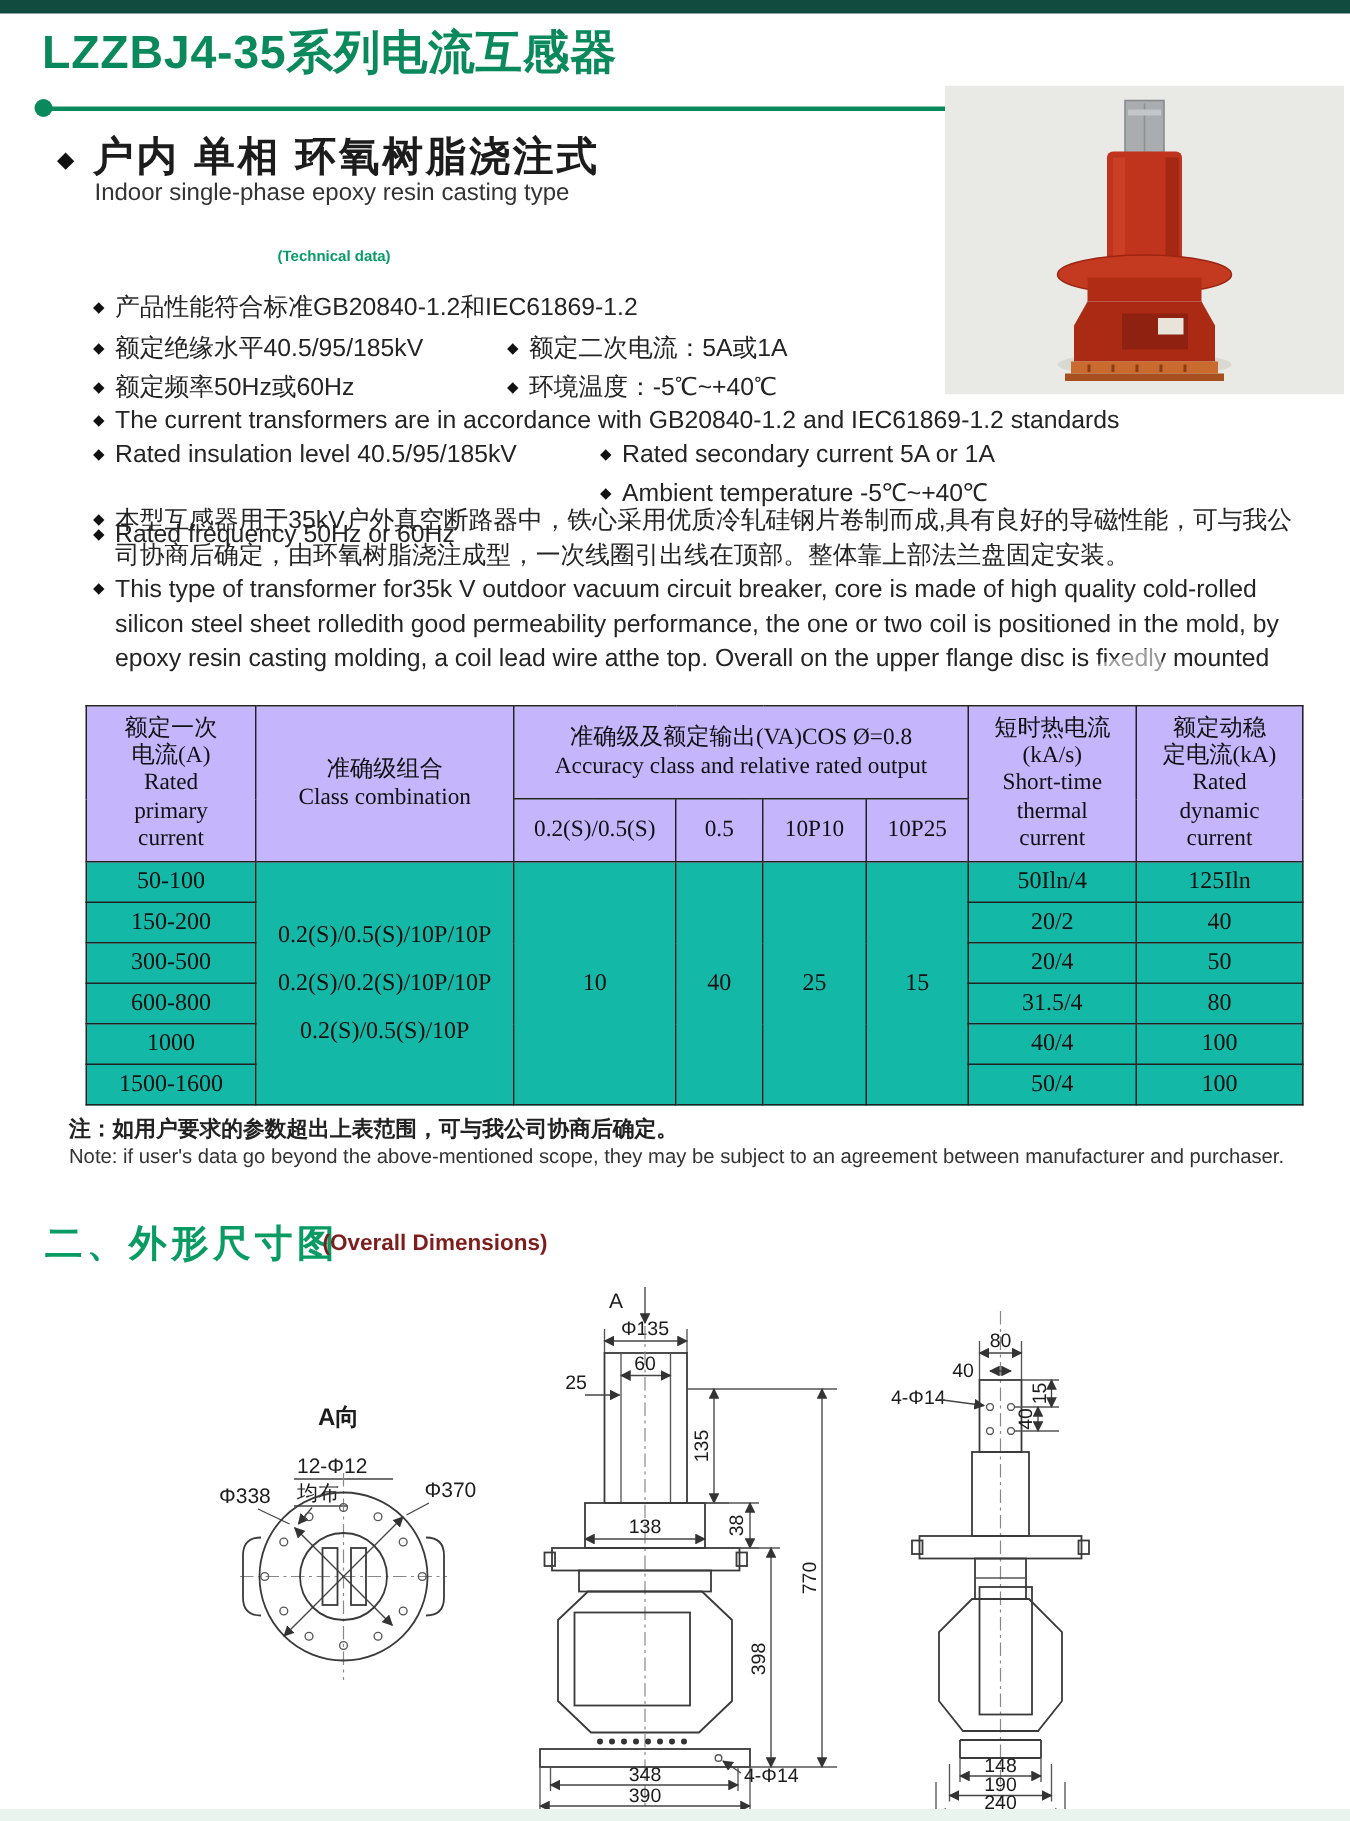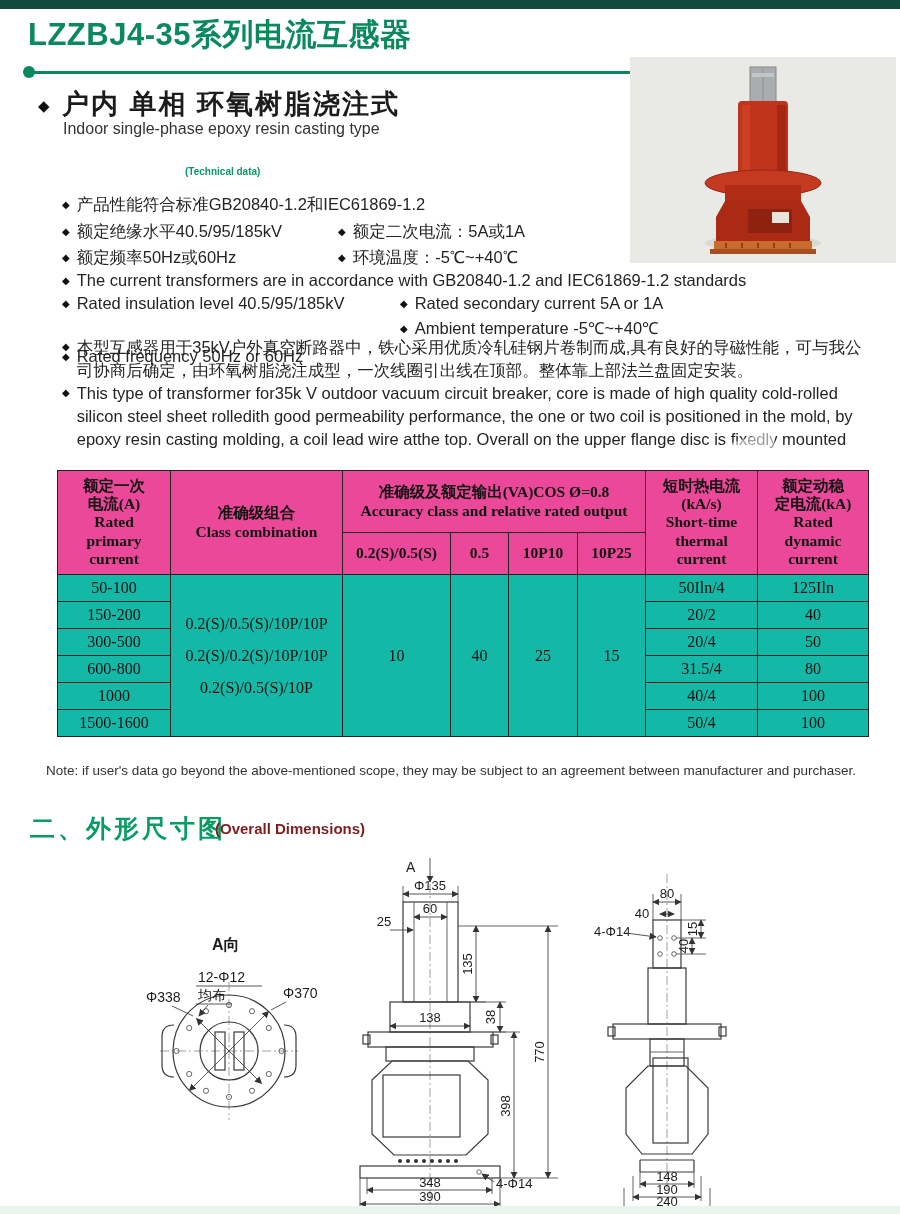--- a/index.html
+++ b/index.html
@@ -31,21 +31,21 @@
   .bullet .dm{font-size:10px;vertical-align:2px;margin-right:7px;color:#111;}
 
   .para{position:absolute;font-size:16.5px;line-height:1.38;color:#242424;display:flex;}
   .para .dm{font-size:10px;margin-right:7px;position:relative;top:4px;color:#111;flex:0 0 auto;}
 
   
   .spec-wrap{left:57px;top:470px;width:811px;}
   table.spec{border-collapse:collapse;table-layout:fixed;width:811px;
     font-family:"Liberation Serif",serif;font-size:16px;color:#111;}
   table.spec th,table.spec td{border:1.4px solid #222;text-align:center;vertical-align:middle;padding:1px 2px;}
-  table.spec th{background:#ec4899;font-weight:bold;line-height:1.18;font-size:15.5px;}
+  table.spec th{background:#c4b5fd;font-weight:normal;line-height:1.18;font-size:15.5px;}
   table.spec td{background:#14b8a6;}
   .pre{white-space:pre-line;}
   td.classcomb{line-height:2.0;font-size:16px;}
   td.dashL{border-left-style:dashed;}
   tr.body-row{height:27px;}
 
   .note-cn{left:46px;top:743px;font-size:14.5px;font-weight:bold;color:#222;}
   .note-en{left:46px;top:763px;font-size:13.5px;color:#333;}
 
   .watermark{left:290px;top:535px;width:230px;height:130px;border:3px solid rgba(175,214,192,.45);
@@ -200,20 +200,21 @@
       </tr>
       <tr class="body-row">
         <td>1500-1600</td>
         <td>50/4</td>
         <td>100</td>
       </tr>
     </tbody>
       </table>
   </div>
 
+  <div class="abs note-cn">注：如用户要求的参数超出上表范围，可与我公司协商后确定。</div>
   <div class="abs note-en">Note: if user's data go beyond the above-mentioned scope, they may be subject to an agreement between manufacturer and purchaser.</div>
 
   <div class="abs sec-head sec2-cn">二、外形尺寸图</div>
   <div class="abs sec2-en">(Overall  Dimensions)</div>
 
   <div class="abs" style="left:130px;top:918px;">
     <svg viewBox="0 0 235 255" width="235" height="255">
       <defs>
         <marker id="arA" viewBox="0 0 10 10" refX="9" refY="5" markerWidth="8" markerHeight="8" orient="auto-start-reverse">
           <path d="M0,0 L10,5 L0,10 z" fill="#333"></path>

